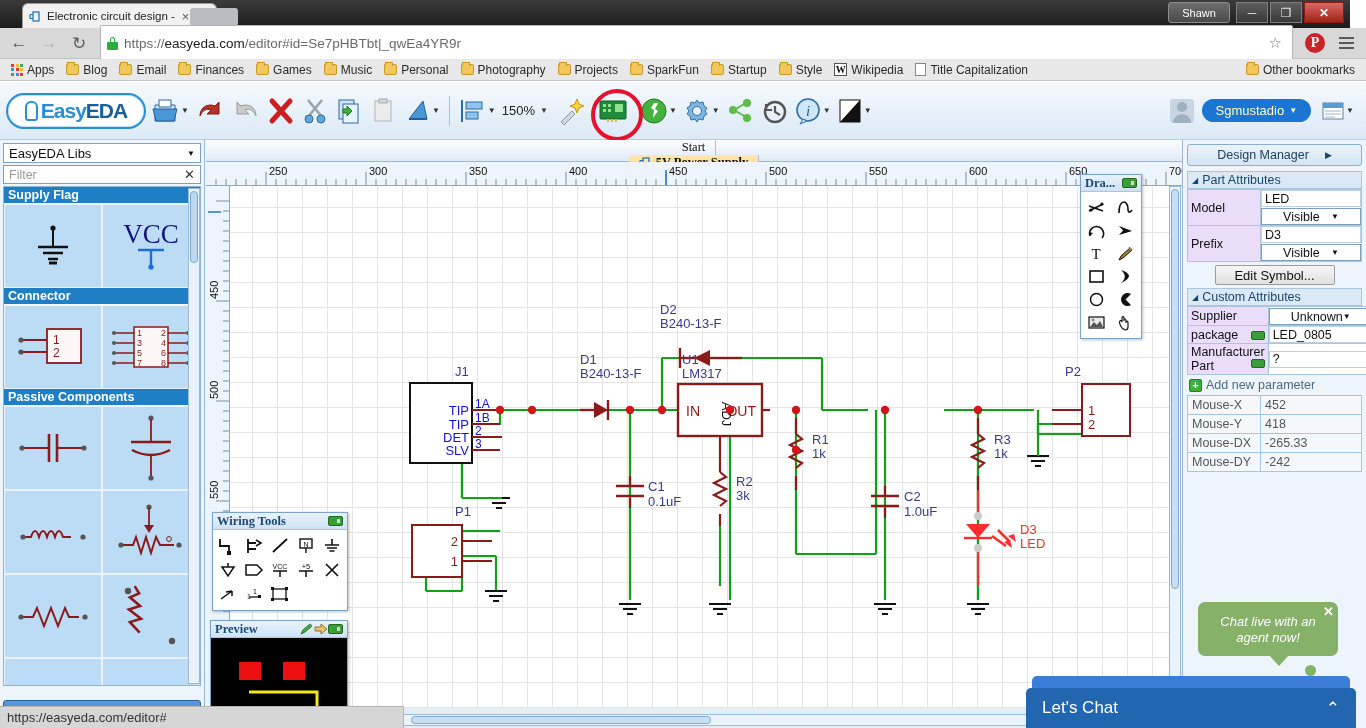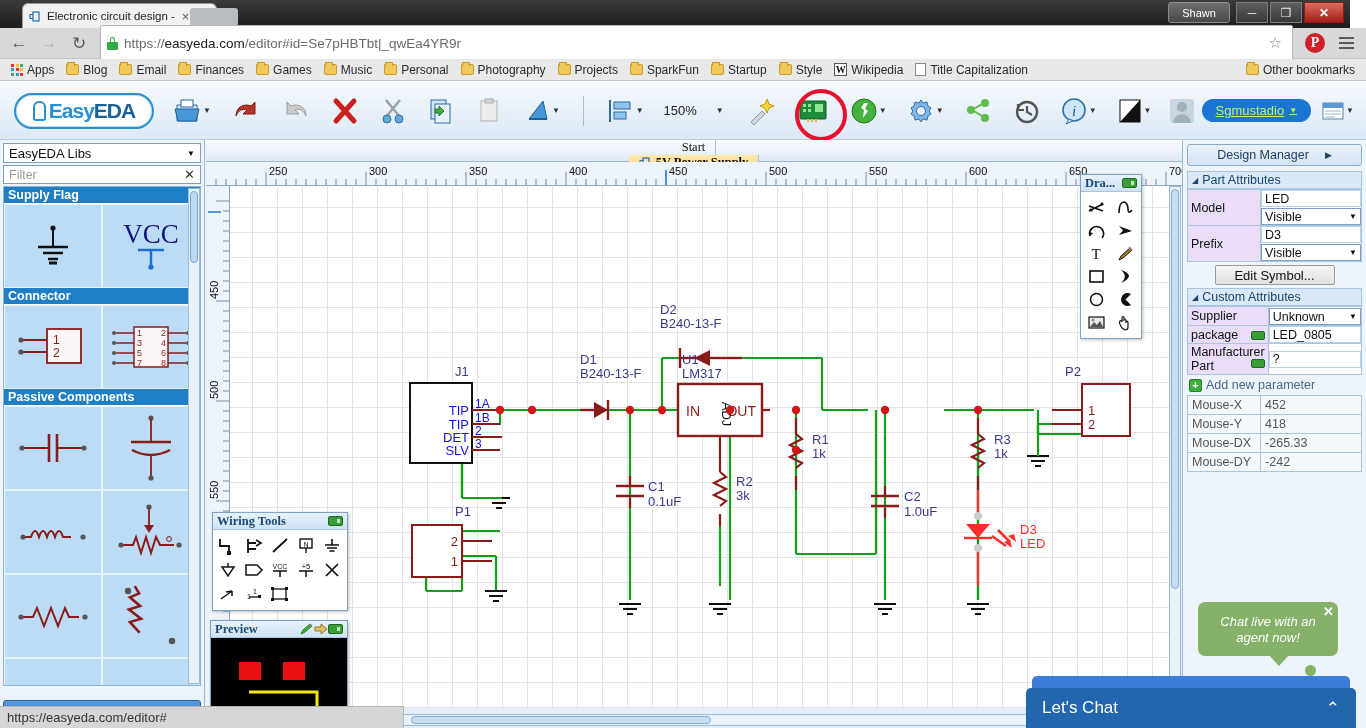--- a/index.html
+++ b/index.html
@@ -95,21 +95,21 @@
   #app{
     position:absolute; left:0; top:82px; width:1366px; height:646px;
     background:linear-gradient(#f2f7fc,#e4eef8);
   }
 
   
   #main-toolbar{
     position:absolute; left:0; top:0; width:1366px; height:58px;
     background:linear-gradient(#f5f9fd,#dce9f6);
     border-bottom:1px solid #b6cde2;
-    display:flex; align-items:center; padding-left:14px; gap:16px;
+    display:flex; align-items:center; padding-left:6px; gap:2px;
   }
   #logo{
     width:140px;height:36px;border:2.5px solid #2a8fd4;border-radius:18px;
     display:flex;align-items:center;justify-content:center; background:#fff; flex:0 0 140px;
     box-shadow:inset 0 0 0 1px #bfe0f5;
   }
   #logo .lg{ font-size:21px; font-weight:bold; font-family:"Liberation Sans",sans-serif; letter-spacing:-1px;}
   #logo .lg .easy{ color:#2a8fd4;} #logo .lg .eda{ color:#1a5f96;}
   #logo .chip{width:13px;height:20px;border:2.5px solid #2a8fd4;border-radius:6px 6px 3px 3px;margin-right:3px;}
   .tbtn{ height:40px; display:flex; align-items:center; justify-content:center; padding:0 2px; }
@@ -122,22 +122,22 @@
   }
   #hl-circle:after{
     content:""; position:absolute; left:1px; top:1px; width:44px; height:44px;
     border:4px solid #e8112d; border-radius:50%;
   }
   #user-area{ margin-left:auto; display:flex; align-items:center; gap:8px; padding-right:10px;}
   #avatar{ width:24px;height:24px;background:#c9d6e2;border-radius:3px; position:relative; overflow:hidden;}
   #avatar:before{content:"";position:absolute;left:7px;top:3px;width:10px;height:10px;border-radius:50%;background:#9fb0bf;}
   #avatar:after{content:"";position:absolute;left:3px;top:15px;width:18px;height:12px;border-radius:9px 9px 0 0;background:#9fb0bf;}
   #username-pill{
-    background:#1a76d2; color:#bef264; font-size:13px; padding:4px 14px; border-radius:13px;
-    display:flex; align-items:center; gap:5px;text-decoration:underline;
+    background:#1a76d2; color:#fef9c3; font-size:13px; padding:4px 14px; border-radius:13px;
+    display:flex; align-items:center; gap:5px;
   }
 
   
   #lib-panel{
     position:absolute; left:0; top:58px; width:205px; bottom:0;
     background:#eef4fb; border-right:1px solid #9db8d0;
   }
   #lib-select{
     margin:3px 3px 0 3px; height:20px; background:#fff; border:1px solid #7f9fbe;
     display:flex; align-items:center; justify-content:space-between; padding:0 5px;
@@ -269,21 +269,21 @@
   .attr-table{ width:100%; border-collapse:collapse; font-size:12.5px; color:#111; }
   .attr-table td{ border:1px solid #a9c6e0; padding:1px 3px; background:#eaddfa; vertical-align:middle;}
   .attr-table td.valcell{ background:#fff; padding:0; }
   .attr-table td.mcell{ background:#f4f8fc; color:#555; padding:2px 4px;}
   .attr-input{
     width:100%; height:17px; border:1px solid #bdd2e5; background:#fff;
     font-size:12.5px; color:#111; padding:0 3px; display:flex; align-items:center;
   }
   .attr-select{
     width:100%; height:17px; border:1px solid #7f9fbe; background:#fff;
-    font-size:12.5px; color:#111; padding:0 3px; display:flex; align-items:center;
+    font-size:12.5px; color:#111; padding:0 21px; display:flex; align-items:center;
     justify-content:space-between; margin-top:1px;
   }
   #edit-symbol-btn{
     margin:3px auto; display:flex; align-items:center; justify-content:center;
     width:120px; height:20px; background:linear-gradient(#f6f6f6,#e0e0e0);
     border:1px solid #9b9b9b; border-radius:2px; font-size:13px; color:#111;
   }
   #add-param{
     display:flex; align-items:center; gap:4px; padding:3px 2px; font-size:12.5px; color:#4a6a84;
   }

